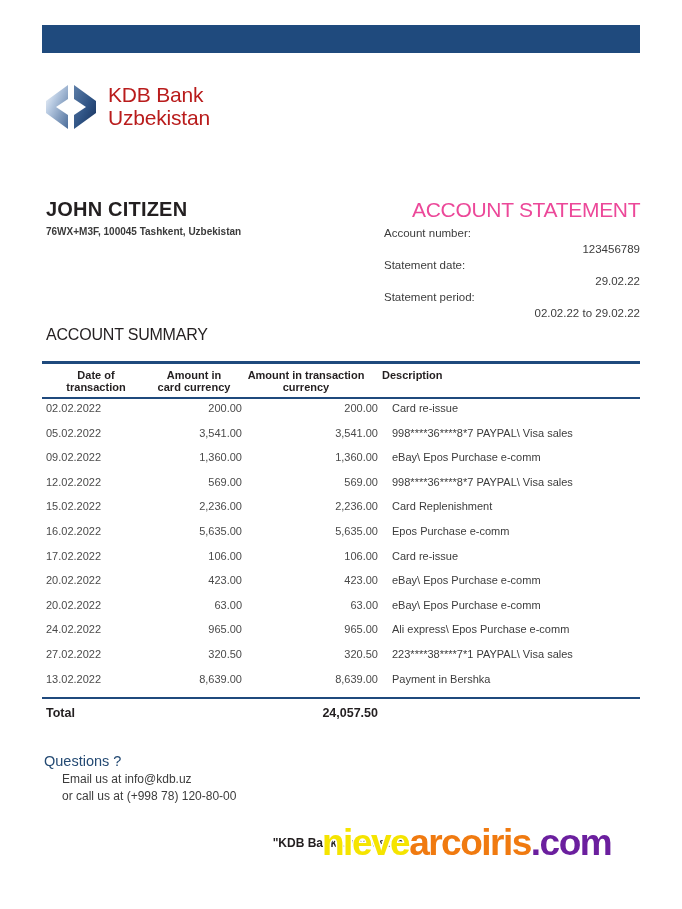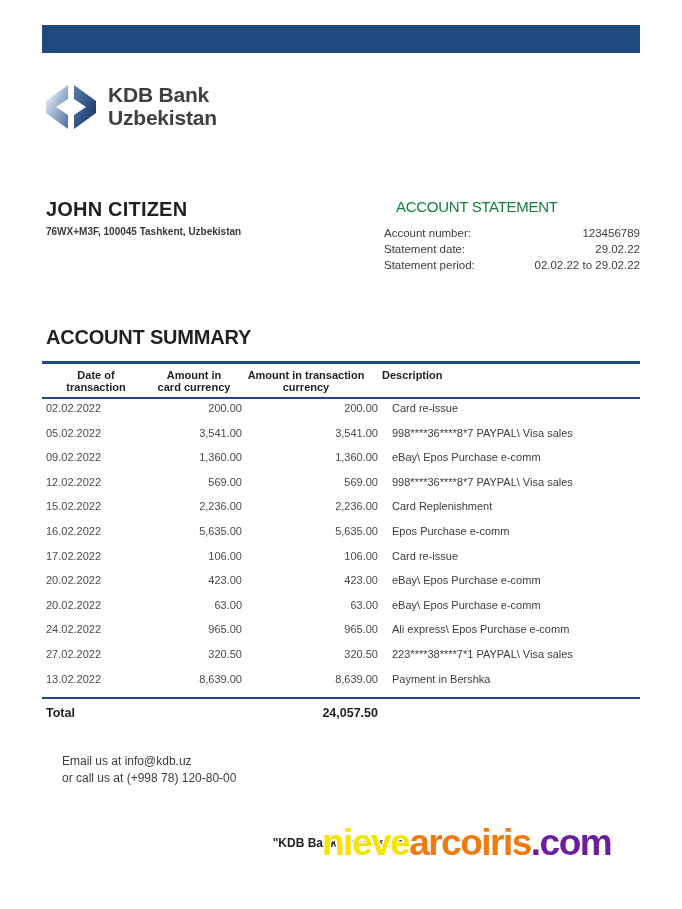--- a/index.html
+++ b/index.html
@@ -37,24 +37,24 @@
     display: flex;
     align-items: center;
   }
   #logo-mark {
     width: 56px;
     height: 50px;
     flex: 0 0 auto;
   }
   #logo-text {
     margin-left: 8px;
-    color: #404040;
+    color: #b91c1c;
     font-size: 21px;
     line-height: 1.08;
-    font-weight: 700;
+    font-weight: 400;
     letter-spacing: -0.2px;
     white-space: nowrap;
   }
   #logo-text .l2 { display: block; }
 
   
   #customer-name {
     position: absolute;
     left: 46px;
     top: 198px;
@@ -68,51 +68,52 @@
     left: 46px;
     top: 226px;
     font-size: 10px;
     font-weight: bold;
     color: #3a3a3a;
   }
 
   
   #statement-title {
     position: absolute;
-    left: 396px;
+    left: 412px;
     top: 198px;
-    font-size: 15px;
-    color: #15803d;
+    font-size: 21px;
+    color: #ec4899;
     letter-spacing: -0.3px;
     white-space: nowrap;
   }
   #statement-meta {
     position: absolute;
     left: 384px;
     top: 225px;
     width: 256px;
     font-size: 11.5px;
     color: #3c3c3c;
   }
   #statement-meta .row {
     display: flex;
     justify-content: space-between;
     line-height: 16px;
     white-space: nowrap;
+    flex-direction: column;
   }
   #statement-meta .lbl { text-align: left; }
   #statement-meta .val { text-align: right; }
 
   
   #summary-title {
     position: absolute;
     left: 46px;
     top: 326px;
-    font-size: 20px;
-    font-weight: bold;
+    font-size: 16px;
+    font-weight: normal;
     color: #231f20;
     letter-spacing: -0.2px;
   }
 
   
   #table {
     position: absolute;
     left: 42px;
     top: 361px;
     width: 598px;
@@ -364,20 +365,21 @@
     <div class="rule rule-thin"></div>
     <div id="total-row">
       <div class="c1">Total</div>
       <div class="c2"></div>
       <div class="c3">24,057.50</div>
       <div class="c4"></div>
     </div>
   </div>
 
   <div id="questions">
+    <div id="questions-title">Questions ?</div>
     <div class="line">Email us at info@kdb.uz</div>
     <div class="line">or call us at (+998 78) 120-80-00</div>
   </div>
 
   <div id="footer">
     <div id="footer-name">"KDB Bank Uzbekistan"</div>
   </div>
 
   <div id="watermark"><span class="w1">nieve</span><span class="w2">arcoiris</span><span class="w3">.com</span></div>
 

